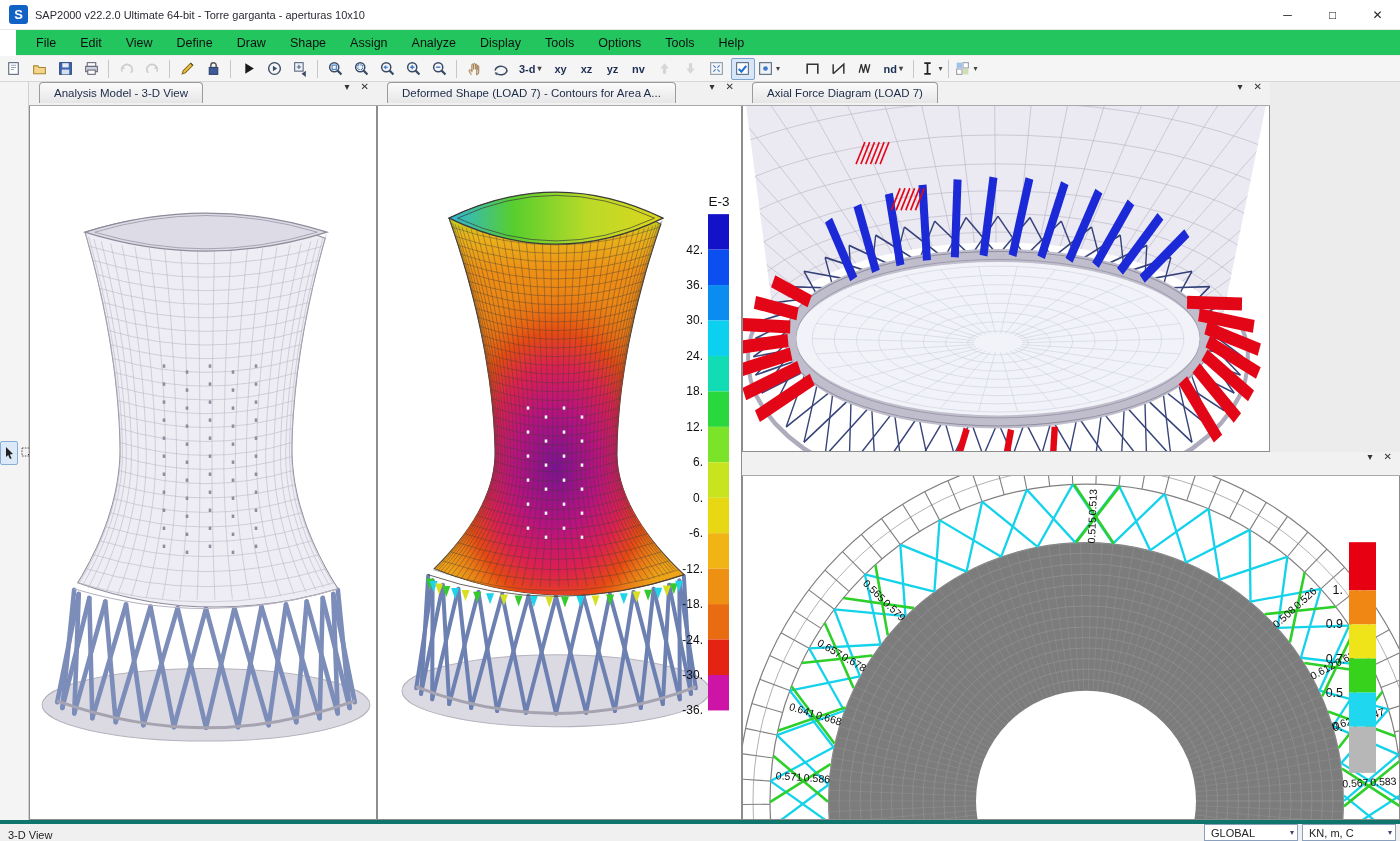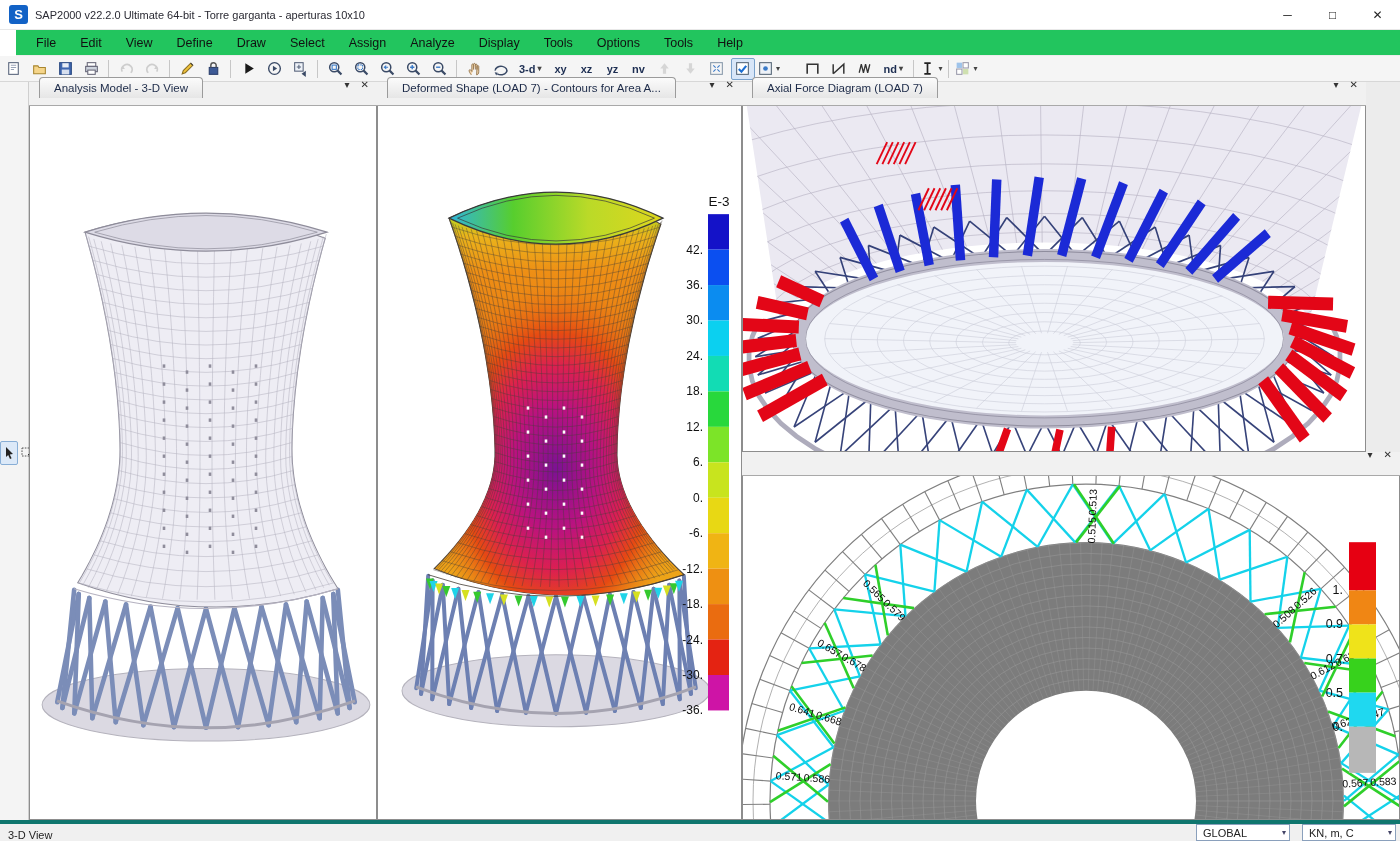--- a/index.html
+++ b/index.html
@@ -21,29 +21,29 @@
 .tgap{width:18px}
 .caret-sm{font-size:8px;color:#444;margin-left:2px}
 .workspace{position:absolute;top:82px;left:0;width:1400px;height:738px;background:#ececec}
 .palette{position:absolute;left:0;top:0;width:29px;height:738px;background:#f4f4f4;border-right:1px solid #cfcfcf;display:flex;flex-direction:row;align-items:center;padding-top:3px}
 .pbtn{width:24px;height:24px;margin:1px 0;display:flex;align-items:center;justify-content:center;border:1px solid transparent;border-radius:2px;font-size:9px;color:#223}
 .pbtn svg{width:16px;height:16px}
 .pbtn.active{background:#dce9f8;border-color:#88aed6}
 .pbtn.textbtn{height:17px;margin:0}
 .pspacer{height:42px}
 .panel{position:absolute;background:#f1f1f1}
-.phead{height:24px;display:flex;align-items:center;background:#f1f1f1;border-bottom:1px solid #a9a9a9;padding:0 8px 12px 10px}
+.phead{height:24px;display:flex;align-items:flex-start;background:#f1f1f1;border-bottom:1px solid #a9a9a9;padding:0 8px 12px 10px}
 .tab{height:21px;padding:0 14px;background:linear-gradient(#fbfbfb,#e6e6e6);border:1px solid #9b9b9b;border-bottom:none;border-radius:4px 4px 0 0;font-size:11.5px;color:#1c2a48;display:flex;align-items:center;white-space:nowrap;overflow:hidden}
 .tab.active{background:linear-gradient(#dcebfb,#bed7f0);border-color:#7aa0c8}
 .pctrl{margin-left:auto;display:flex;gap:11px;align-items:center;padding-bottom:5px}
 .pc{font-size:10px;color:#333;line-height:1}
 .pbody{position:absolute;left:0;right:0;top:24px;bottom:0;background:#fff;border:1px solid #8d8d8d;border-top:none;overflow:hidden}
 .pbody svg{display:block;width:100%;height:100%}
 .statusbar{position:absolute;left:0;top:820px;width:100%;height:21px;background:#f0f0f0;border-top:4px solid #0f766e;display:flex;align-items:flex-end;font-size:11px;color:#222;padding:0 4px 0 8px}
-.sb-right{margin-left:auto;display:flex;gap:12px}
+.sb-right{margin-left:auto;display:flex;gap:4px}
 .combo{background:#fff;border:1px solid #8aa0bc;height:17px;display:flex;align-items:center;font-size:11px;padding:0 3px 0 6px;min-width:94px;justify-content:space-between}
 .combo .caret{font-size:8px;color:#446;margin-left:6px}
 svg text{font-family:"Liberation Sans",sans-serif}
 </style>
 </head>
 <body>
 
 <div class="window">
   <div class="titlebar">
     <div class="app-icon">
@@ -55,21 +55,21 @@
       <div class="win-btn">□</div>
       <div class="win-btn">✕</div>
     </div>
   </div>
   <div class="menubar" id="menubar">
       <span class="mi">File</span>
       <span class="mi">Edit</span>
       <span class="mi">View</span>
       <span class="mi">Define</span>
       <span class="mi">Draw</span>
-      <span class="mi">Select</span>
+      <span class="mi">Shape</span>
       <span class="mi">Assign</span>
       <span class="mi">Analyze</span>
       <span class="mi">Display</span>
       <span class="mi">Tools</span>
       <span class="mi">Options</span>
       <span class="mi">Tools</span>
       <span class="mi">Help</span>
     </div>
   <div class="toolbar" id="toolbar">
       <div class="tbtn">
@@ -786,21 +786,21 @@
               <text x="325" y="466.0" font-size="12" text-anchor="end" fill="#111">-12.</text>
               <text x="325" y="501.4" font-size="12" text-anchor="end" fill="#111">-18.</text>
               <text x="325" y="536.8" font-size="12" text-anchor="end" fill="#111">-24.</text>
               <text x="325" y="572.2" font-size="12" text-anchor="end" fill="#111">-30.</text>
               <text x="325" y="607.6" font-size="12" text-anchor="end" fill="#111">-36.</text>
             </g>
           </svg>
         </div>
     </div>
 
-    <div class="panel" style="left:742px;top:0;width:624px;height:370px">
+    <div class="panel" style="left:742px;top:0;width:528px;height:370px">
       <div class="phead">
         <div class="tab">
             <span>Axial Force Diagram (LOAD 7)</span>
           </div>
         <div class="pctrl">
             <span class="pc">▾</span>
             <span class="pc">✕</span>
           </div>
       </div>
       <div class="pbody">

